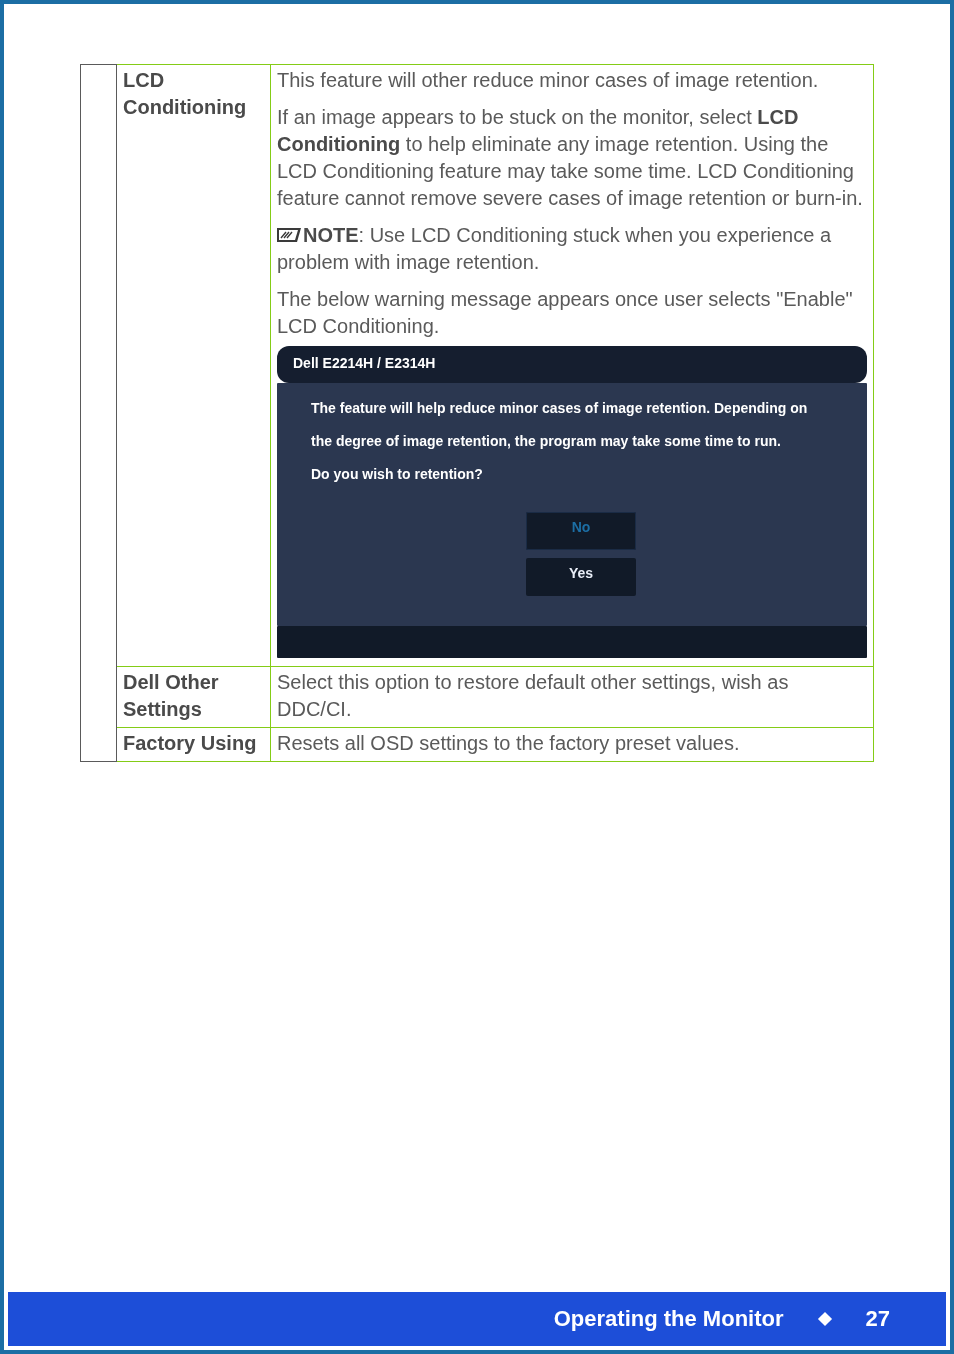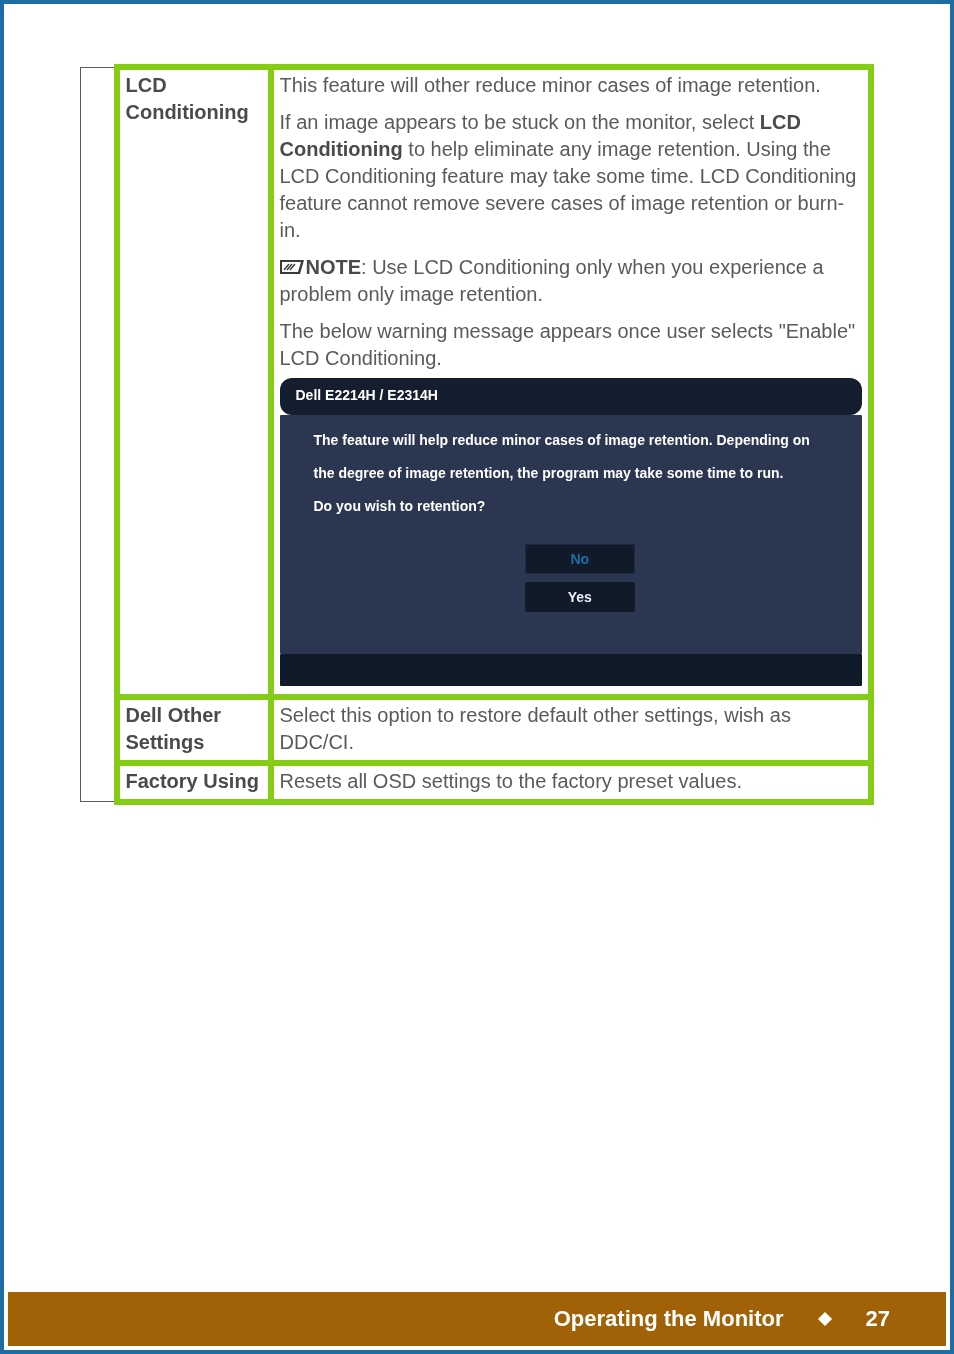--- a/index.html
+++ b/index.html
@@ -21,21 +21,21 @@
   }
   .content {
     padding: 60px 76px 0 76px;
   }
   table.settings {
     border-collapse: collapse;
     width: 100%;
     table-layout: fixed;
   }
   table.settings td {
-    border: 6px solid #84cc16;
+    border: 1px solid #84cc16;
     vertical-align: top;
     padding: 2px 6px 4px 6px;
     font-size: 20px;
     line-height: 1.35;
     color: #5a5a5a;
   }
   table.settings td.stub {
     border-left: 1px solid #5a5a5a;
     border-right: 1px solid #5a5a5a;
     border-top: 1px solid #5a5a5a;
@@ -74,32 +74,32 @@
     font-weight: 700;
     color: #ffffff;
   }
   .dialog .titlebar {
     background: #151e2f;
     padding: 8px 16px 10px 16px;
     border-radius: 12px;
   }
   .dialog .body {
     background: #2b3750;
-    padding: 12px 16px 20px 34px;
+    padding: 12px 16px 8px 34px;
     border-radius: 1px;
   }
   .dialog .body .dline {
     margin: 4px 0 14px 0;
   }
   .dialog .btn {
     background: #111a28;
     color: #e9eef7;
     text-align: center;
     line-height: 30px;
-    height: 30px;
+    height: 38px;
     width: 110px;
     margin: 8px auto 4px auto;
     border-radius: 2px;
     font-weight: 600;
   }
   .dialog .btn.selected {
     color: #1c6ea4;
     box-shadow: inset 0 0 0 1px #1a2b45;
   }
   .dialog .btns {
@@ -111,21 +111,21 @@
     border-radius: 1px;
   }
 
   
   .footer-bar {
     position: absolute;
     left: 4px;
     right: 4px;
     bottom: 4px;
     height: 54px;
-    background: #a16207;
+    background: #1d4ed8;
     color: #ffffff;
     font-size: 22px;
     display: flex;
     align-items: center;
     justify-content: flex-end;
     padding-right: 56px;
     box-sizing: border-box;
     font-weight: 600;
     gap: 16px;
   }
@@ -159,21 +159,21 @@
           <div class="para">
             <span>If an image appears to be stuck on the monitor, select </span><span class="bold">LCD Conditioning</span><span> to help eliminate any image retention. Using the LCD Conditioning feature may take some time. LCD Conditioning feature cannot remove  severe cases of image retention or burn-in.</span>
           </div>
           <div class="para">
             <span class="note-icon">
               <svg viewBox="0 0 24 20" width="24" height="20">
                 <polygon points="0,3 24,3 20,17 0,17" fill="#3a3a3a"></polygon>
                 <polygon points="2,5 21,5 18,15 2,15" fill="#ffffff"></polygon>
                 <path d="M4,13 L9,7 M7,13 L12,7 M10,13 L15,7" stroke="#3a3a3a" stroke-width="1.4" fill="none"></path>
               </svg>
-            </span><span class="bold">NOTE</span><span>: Use LCD Conditioning only when you experience a problem only image retention.</span>
+            </span><span class="bold">NOTE</span><span>: Use LCD Conditioning stuck when you experience a problem with image retention.</span>
           </div>
           <div class="para" style="margin-bottom:2px">The below warning message appears once user selects "Enable" LCD Conditioning.</div>
 
           <div class="dialog">
             <div class="titlebar">Dell E2214H / E2314H</div>
             <div class="body">
               <div class="dline">The feature will help reduce minor cases of image retention. Depending on</div>
               <div class="dline">the degree of image retention, the program may take some time to run.</div>
               <div class="dline">Do you wish to retention?</div>
               <div class="btns">

